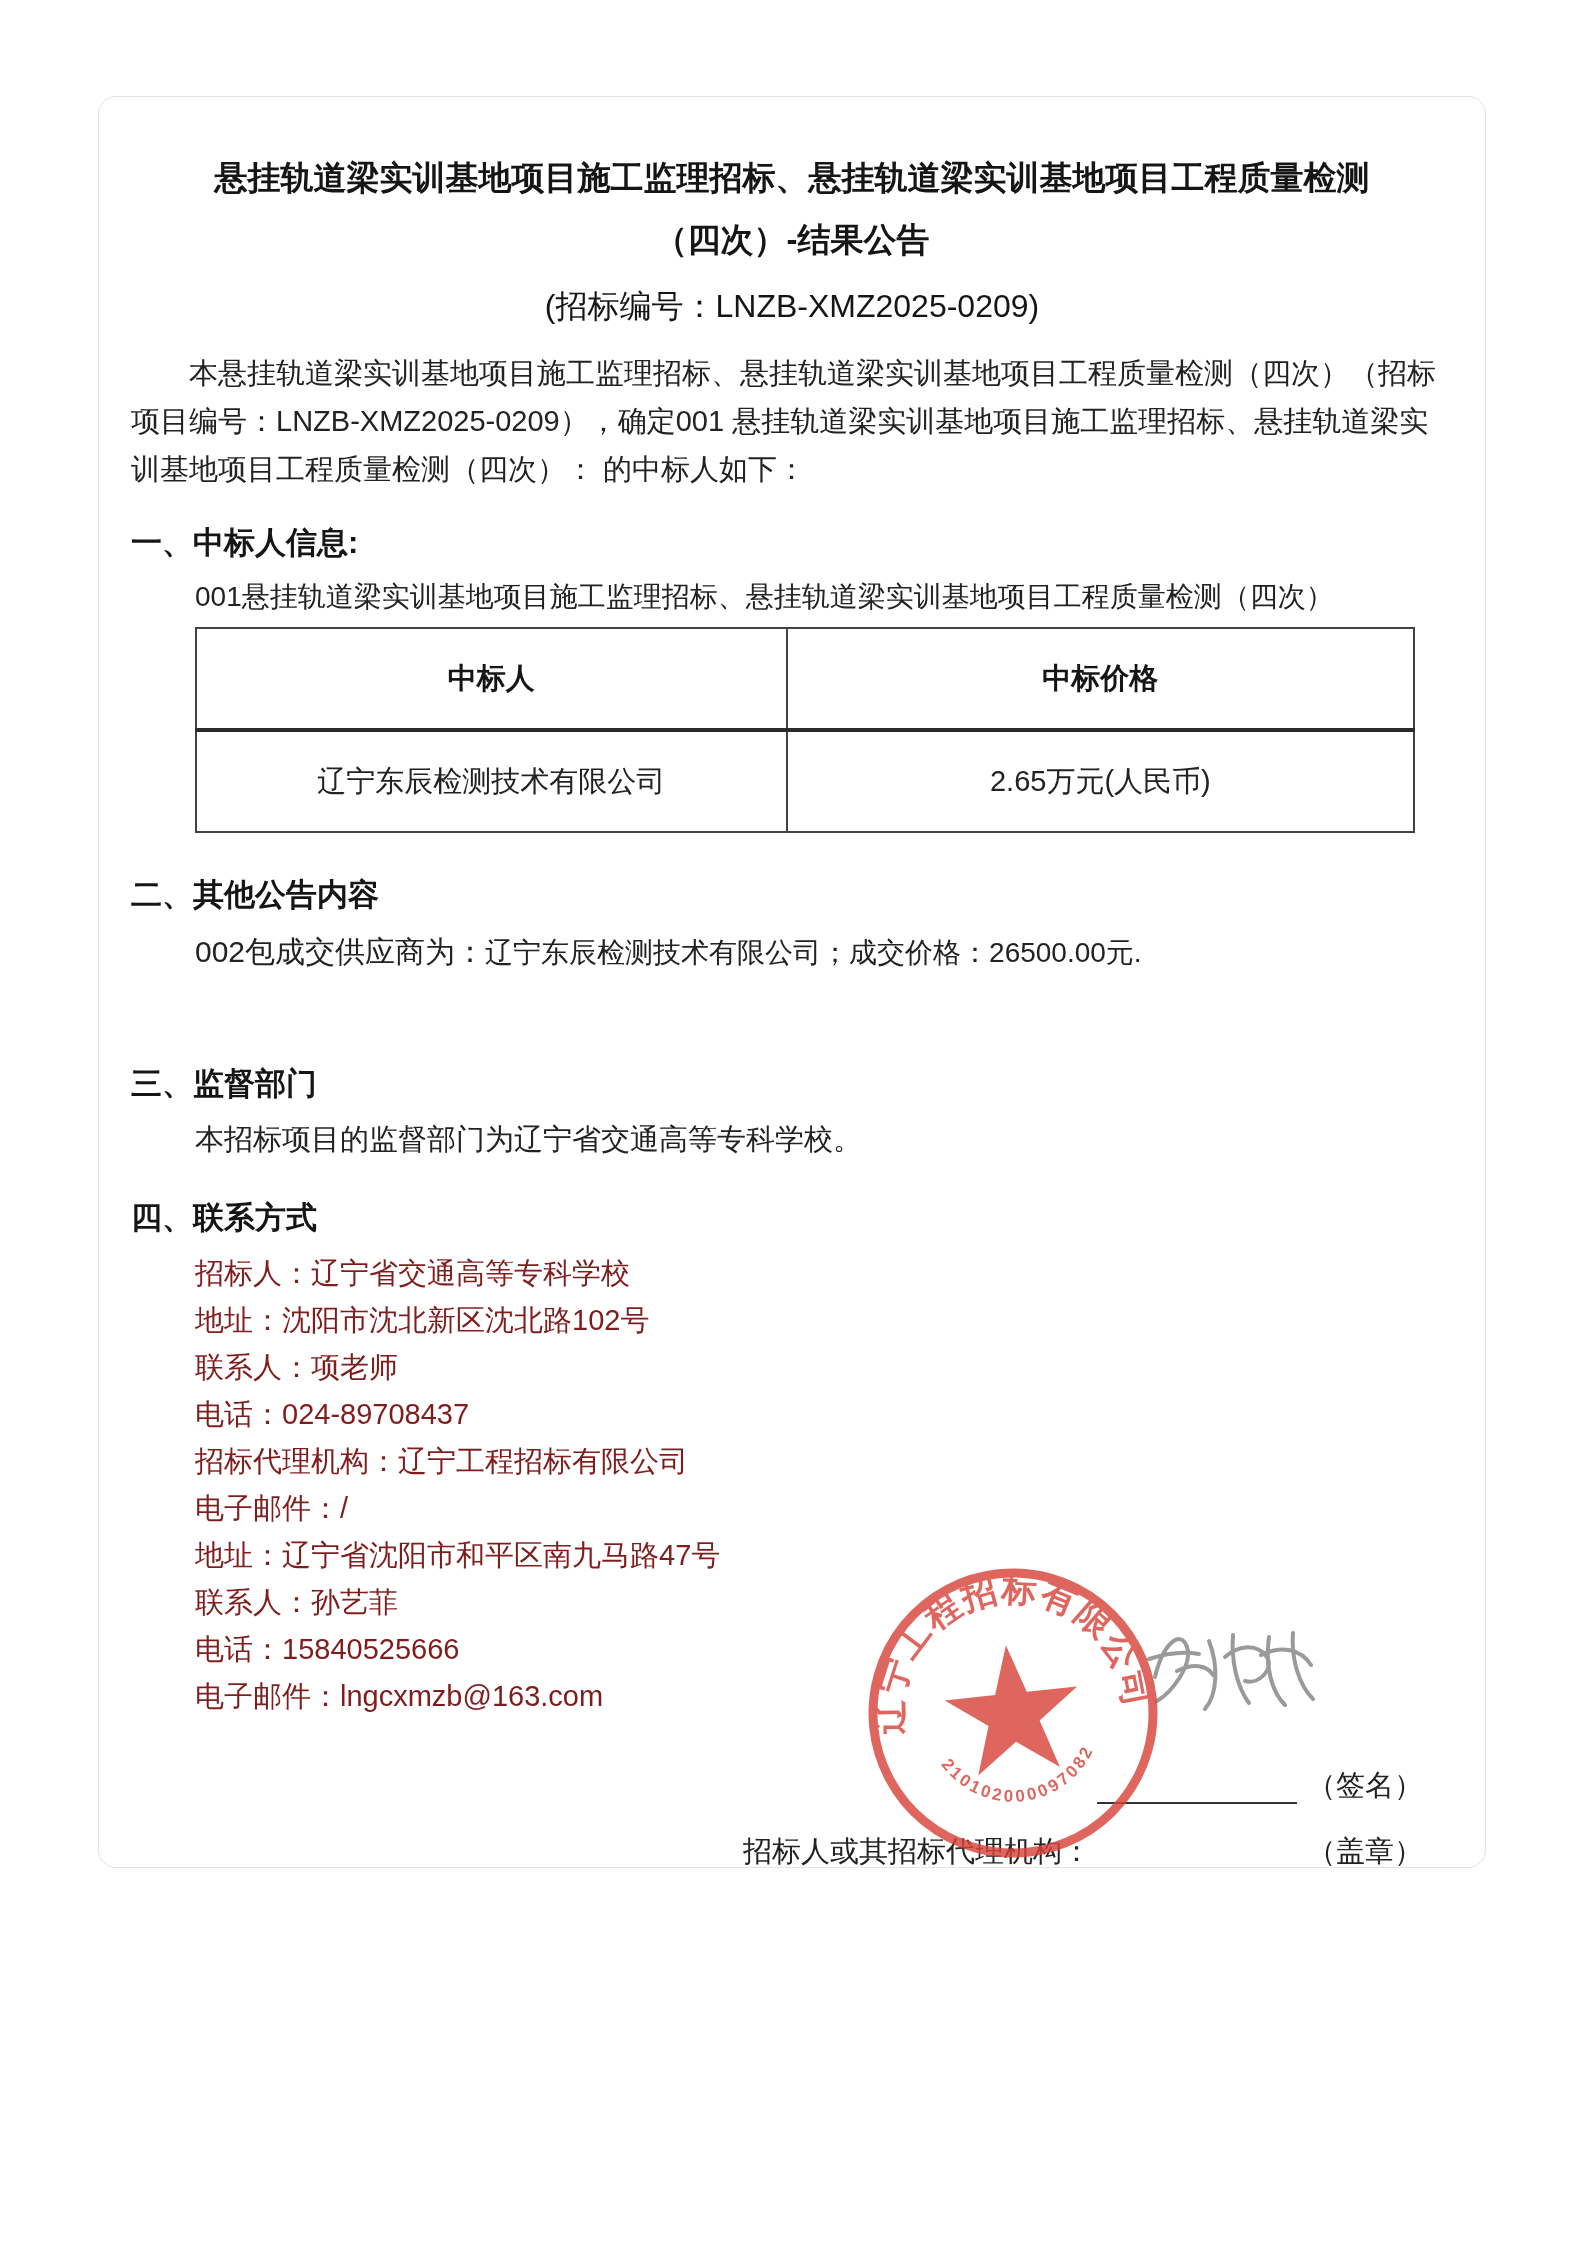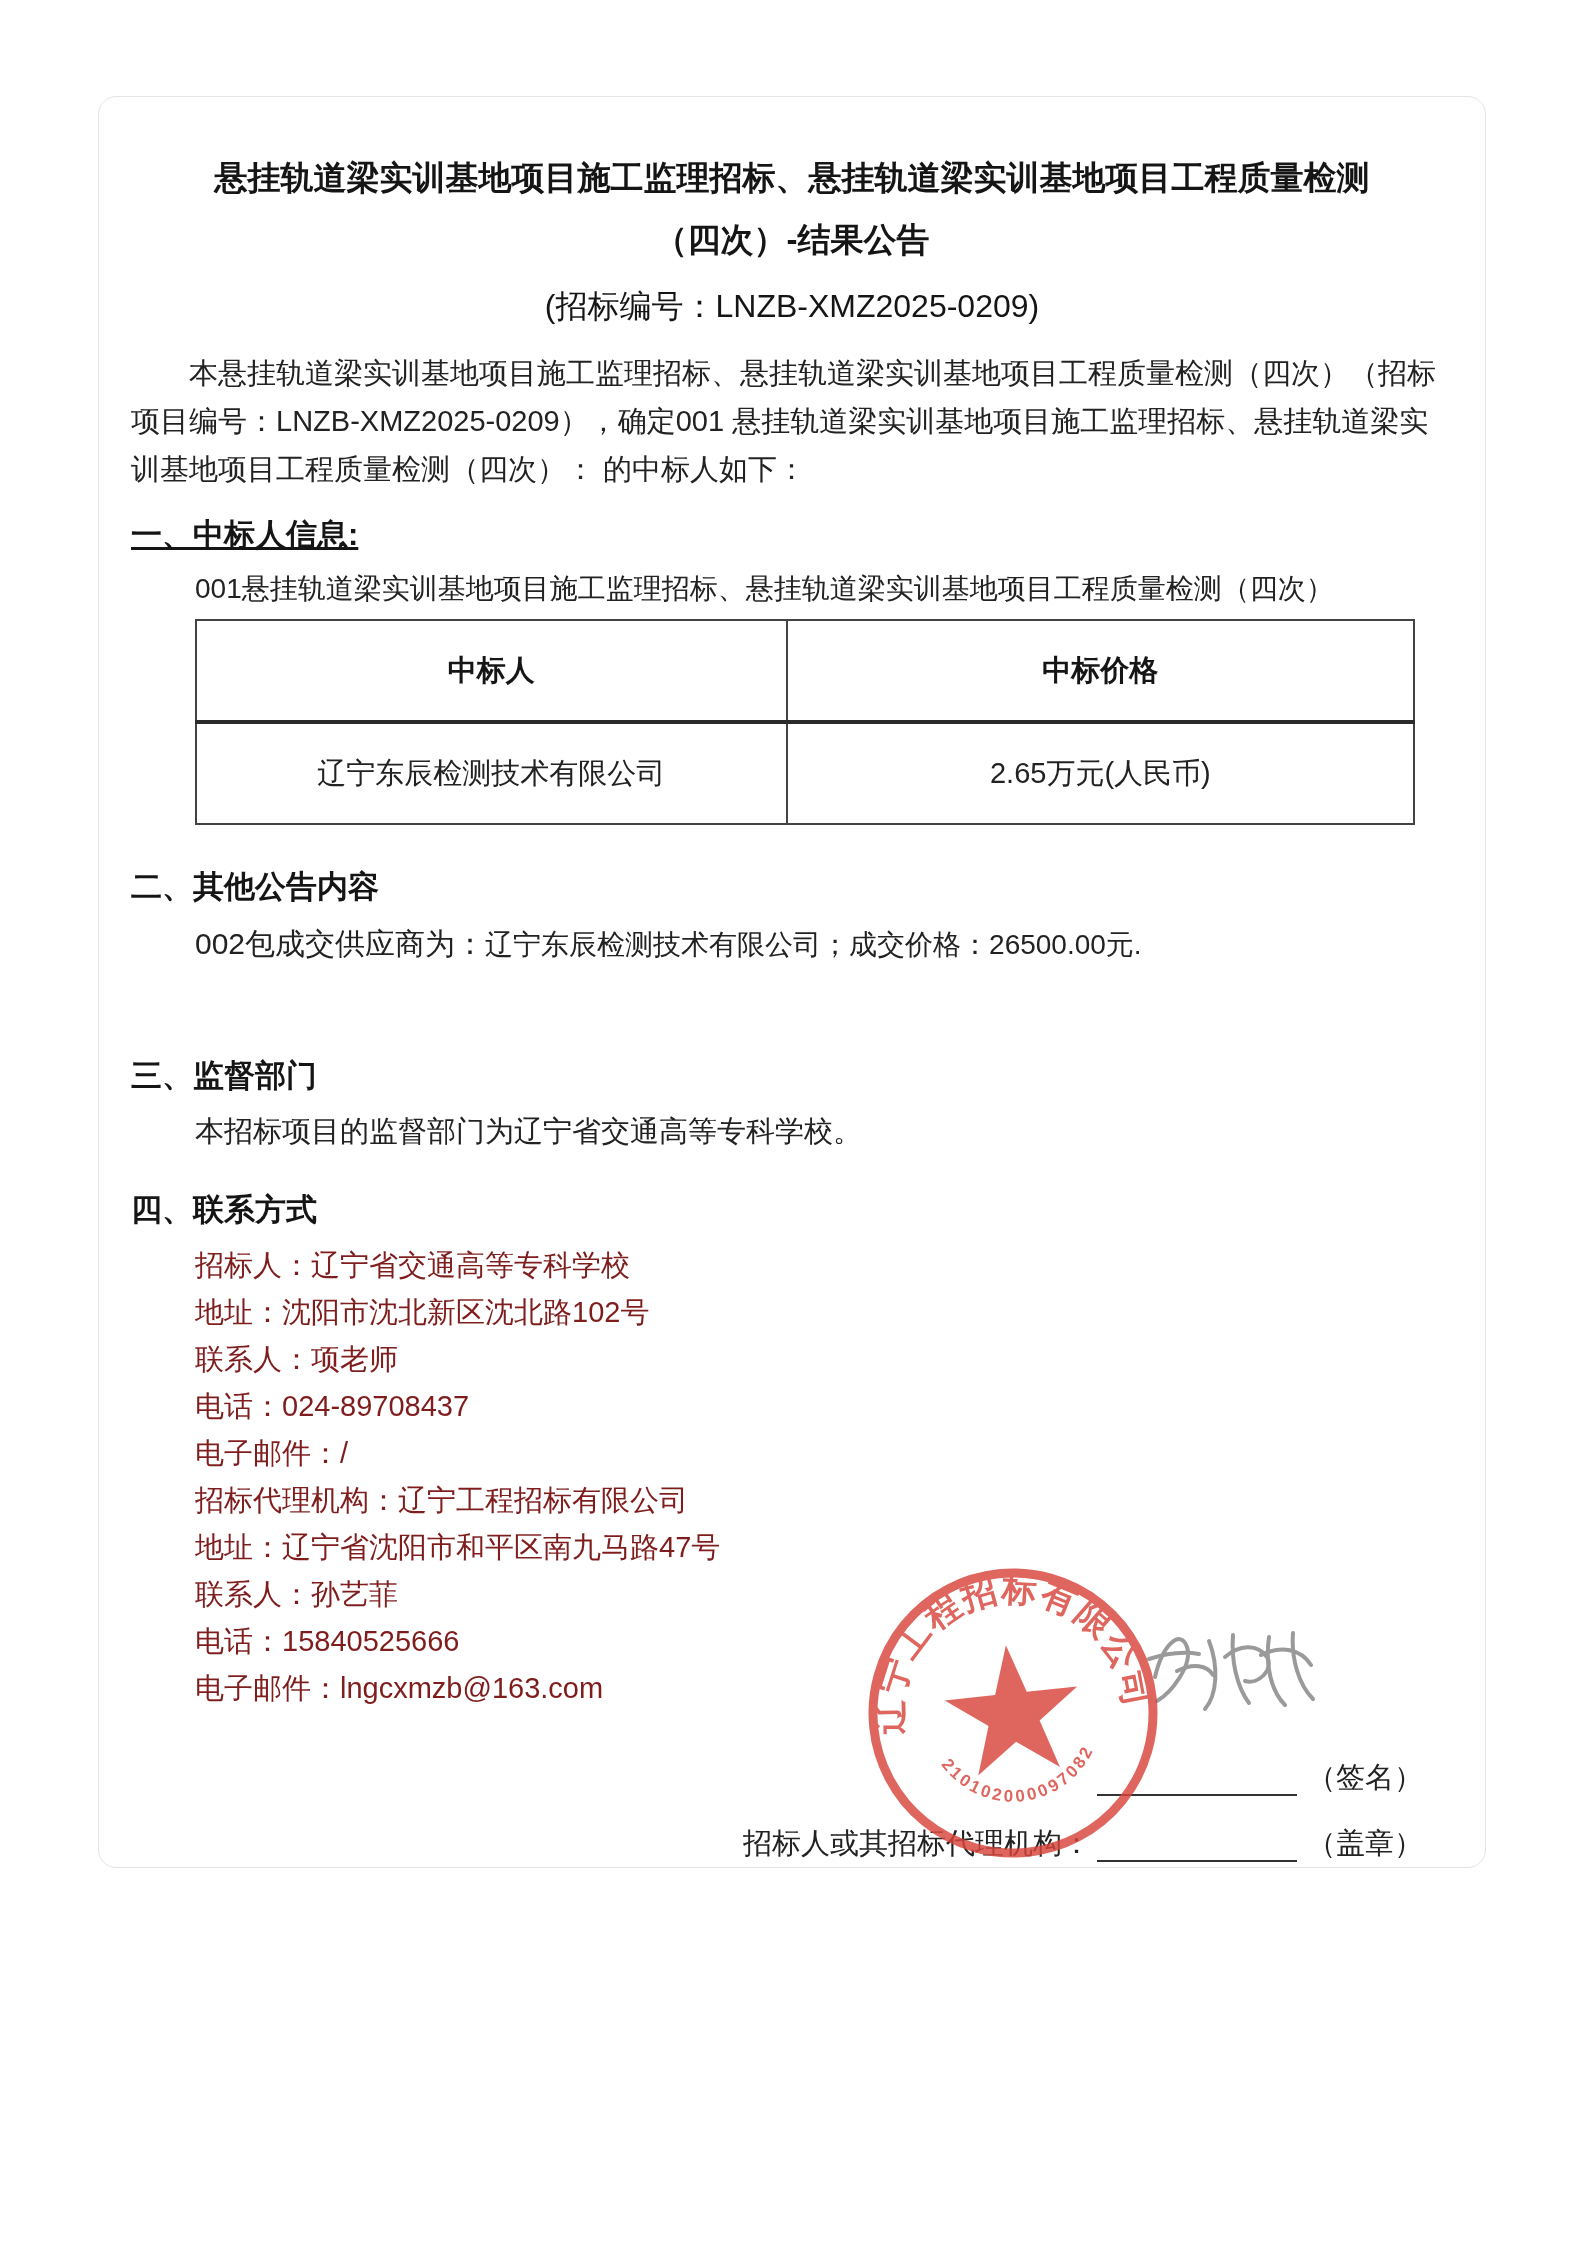--- a/index.html
+++ b/index.html
@@ -20,21 +20,21 @@
   }
   .doc-subtitle{
     font-size:32px;font-weight:400;text-align:center;margin-top:14px;color:#151515;
   }
   .intro{
     font-size:29px;line-height:48px;margin-top:20px;text-indent:2em;color:#222;
   }
   .sec-heading{
     font-size:31px;font-weight:700;color:#151515;line-height:44px;
   }
-  .h1x{margin-top:20px;text-decoration:underline;}
+  .h1x{margin-top:28px;}
   .h2x{margin-top:40px;}
   .h3x{margin-top:84px;}
   .h4x{margin-top:36px;}
   .indent{padding-left:64px;}
   .pkg-line{font-size:28px;line-height:40px;margin-top:12px;color:#222;}
   .award-table{
     border-collapse:collapse;width:1220px;margin:10px 18px 0 64px;
     border:2px solid #434343;table-layout:fixed;
   }
   .award-table th{
@@ -111,22 +111,22 @@
 
   <div class="sec-heading h3x">三、监督部门</div>
   <div class="plain-line indent">本招标项目的监督部门为辽宁省交通高等专科学校。</div>
 
   <div class="sec-heading h4x">四、联系方式</div>
   <div class="contact-list indent">
     <div class="contact-line">招标人：辽宁省交通高等专科学校</div>
     <div class="contact-line">地址：沈阳市沈北新区沈北路102号</div>
     <div class="contact-line">联系人：项老师</div>
     <div class="contact-line">电话：024-89708437</div>
+    <div class="contact-line">招标代理机构：辽宁工程招标有限公司</div>
     <div class="contact-line">电子邮件：/</div>
-    <div class="contact-line">招标代理机构：辽宁工程招标有限公司</div>
     <div class="contact-line">地址：辽宁省沈阳市和平区南九马路47号</div>
     <div class="contact-line">联系人：孙艺菲</div>
     <div class="contact-line">电话：15840525666</div>
     <div class="contact-line">电子邮件：lngcxmzb@163.com</div>
   </div>
 
   <div class="sig-row sig-row-1">
       <span class="sig-blank"></span>
       <span>（签名）</span>
   </div>

